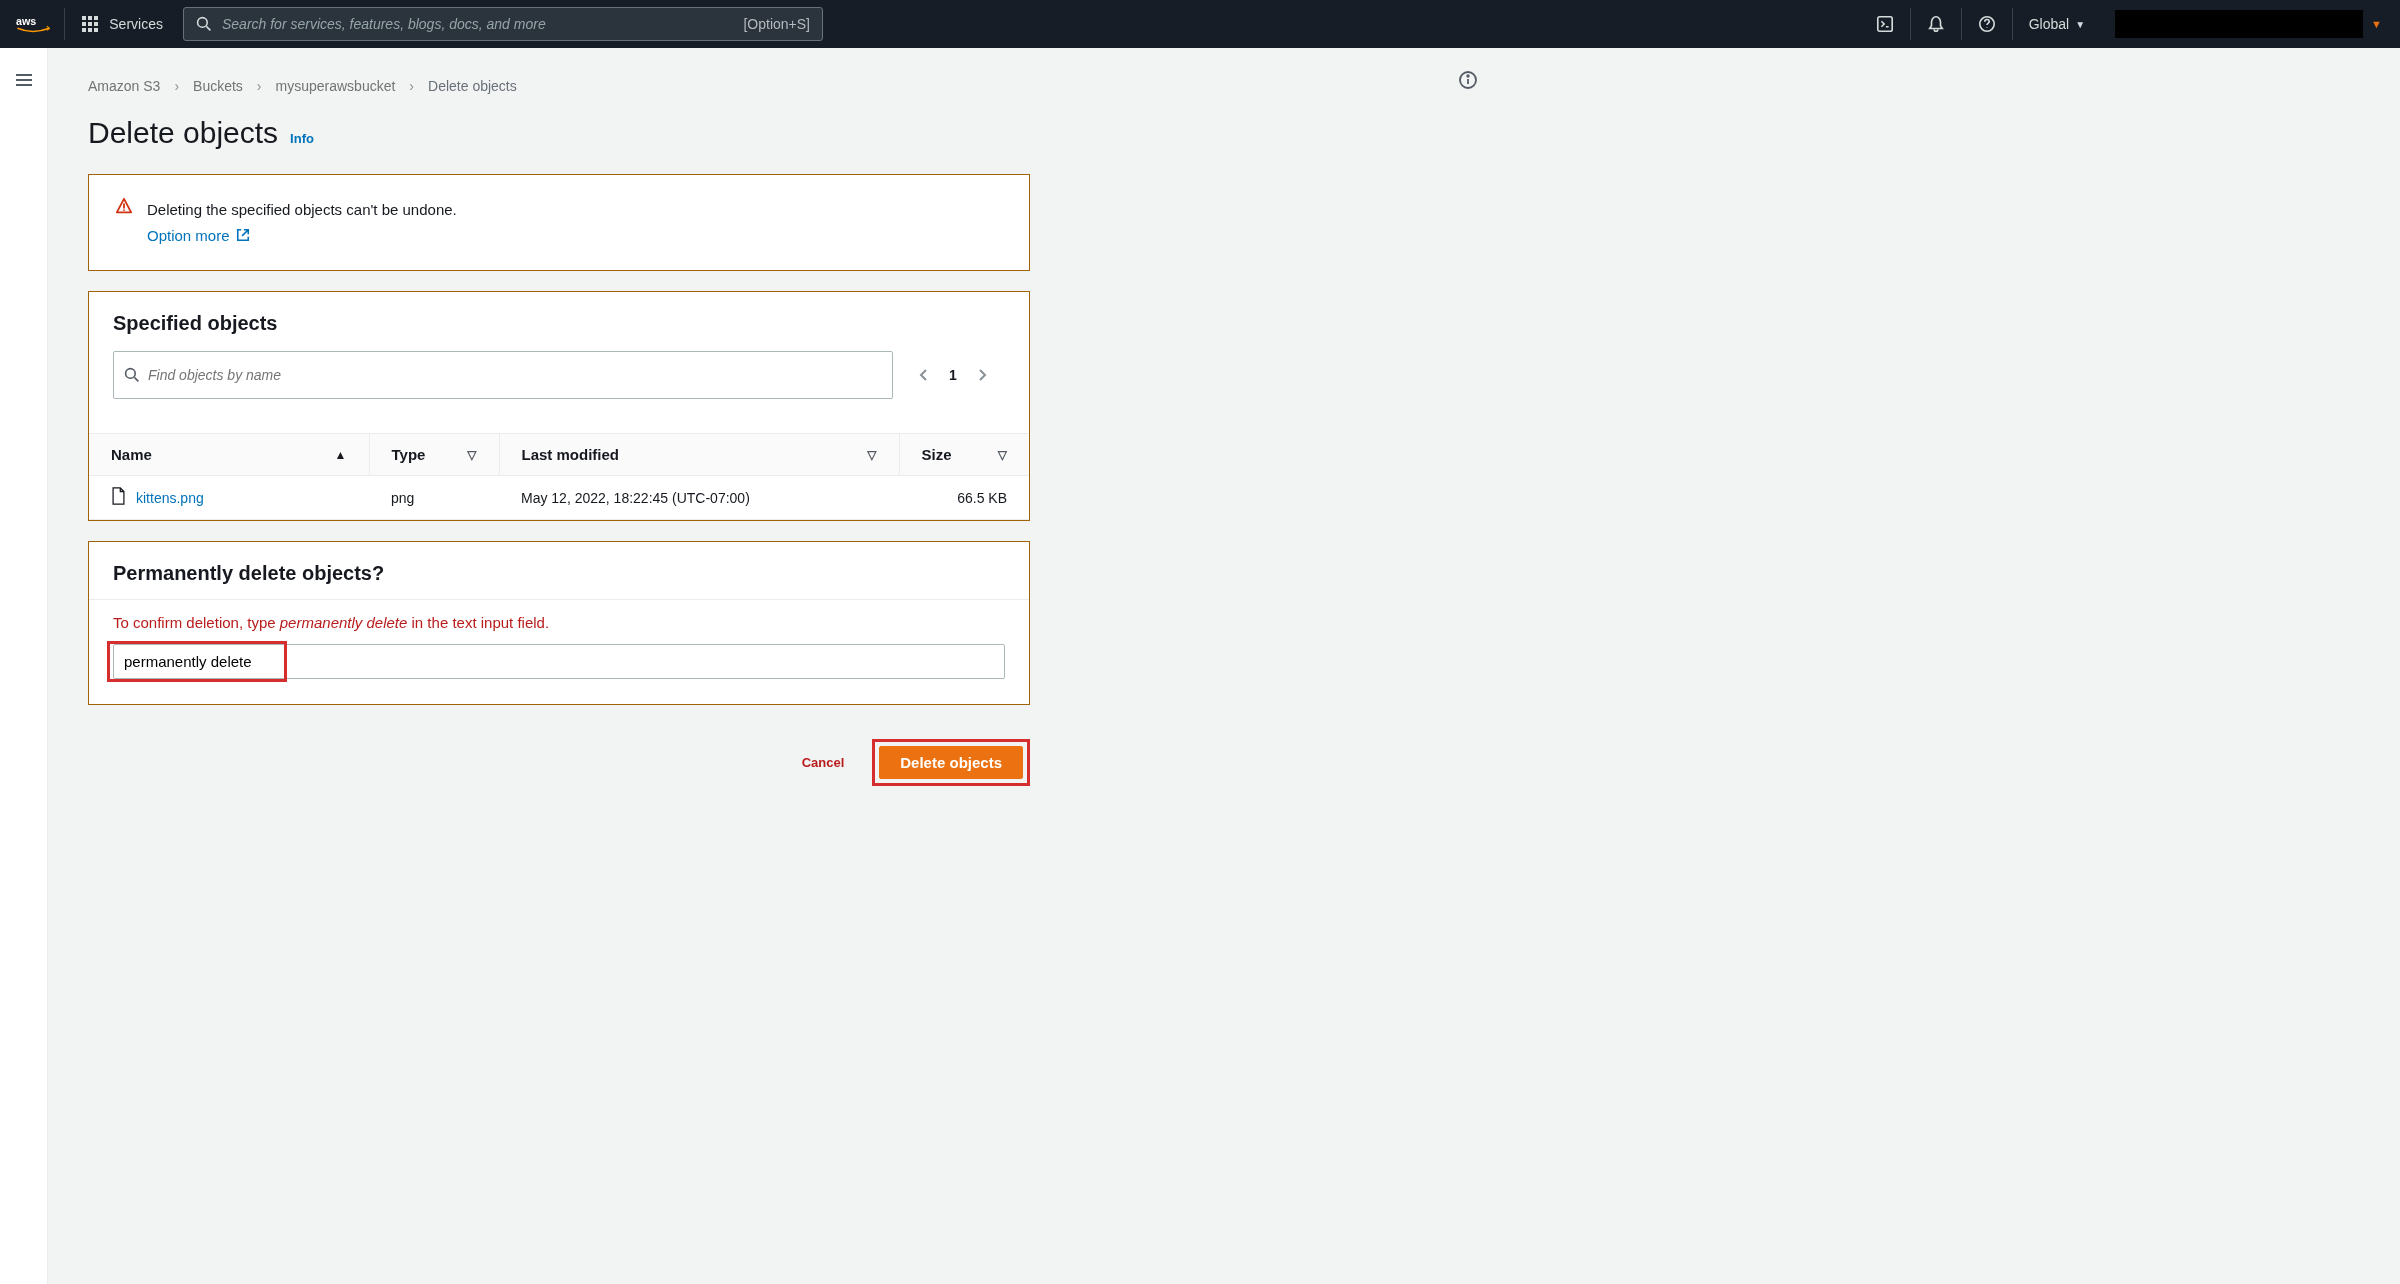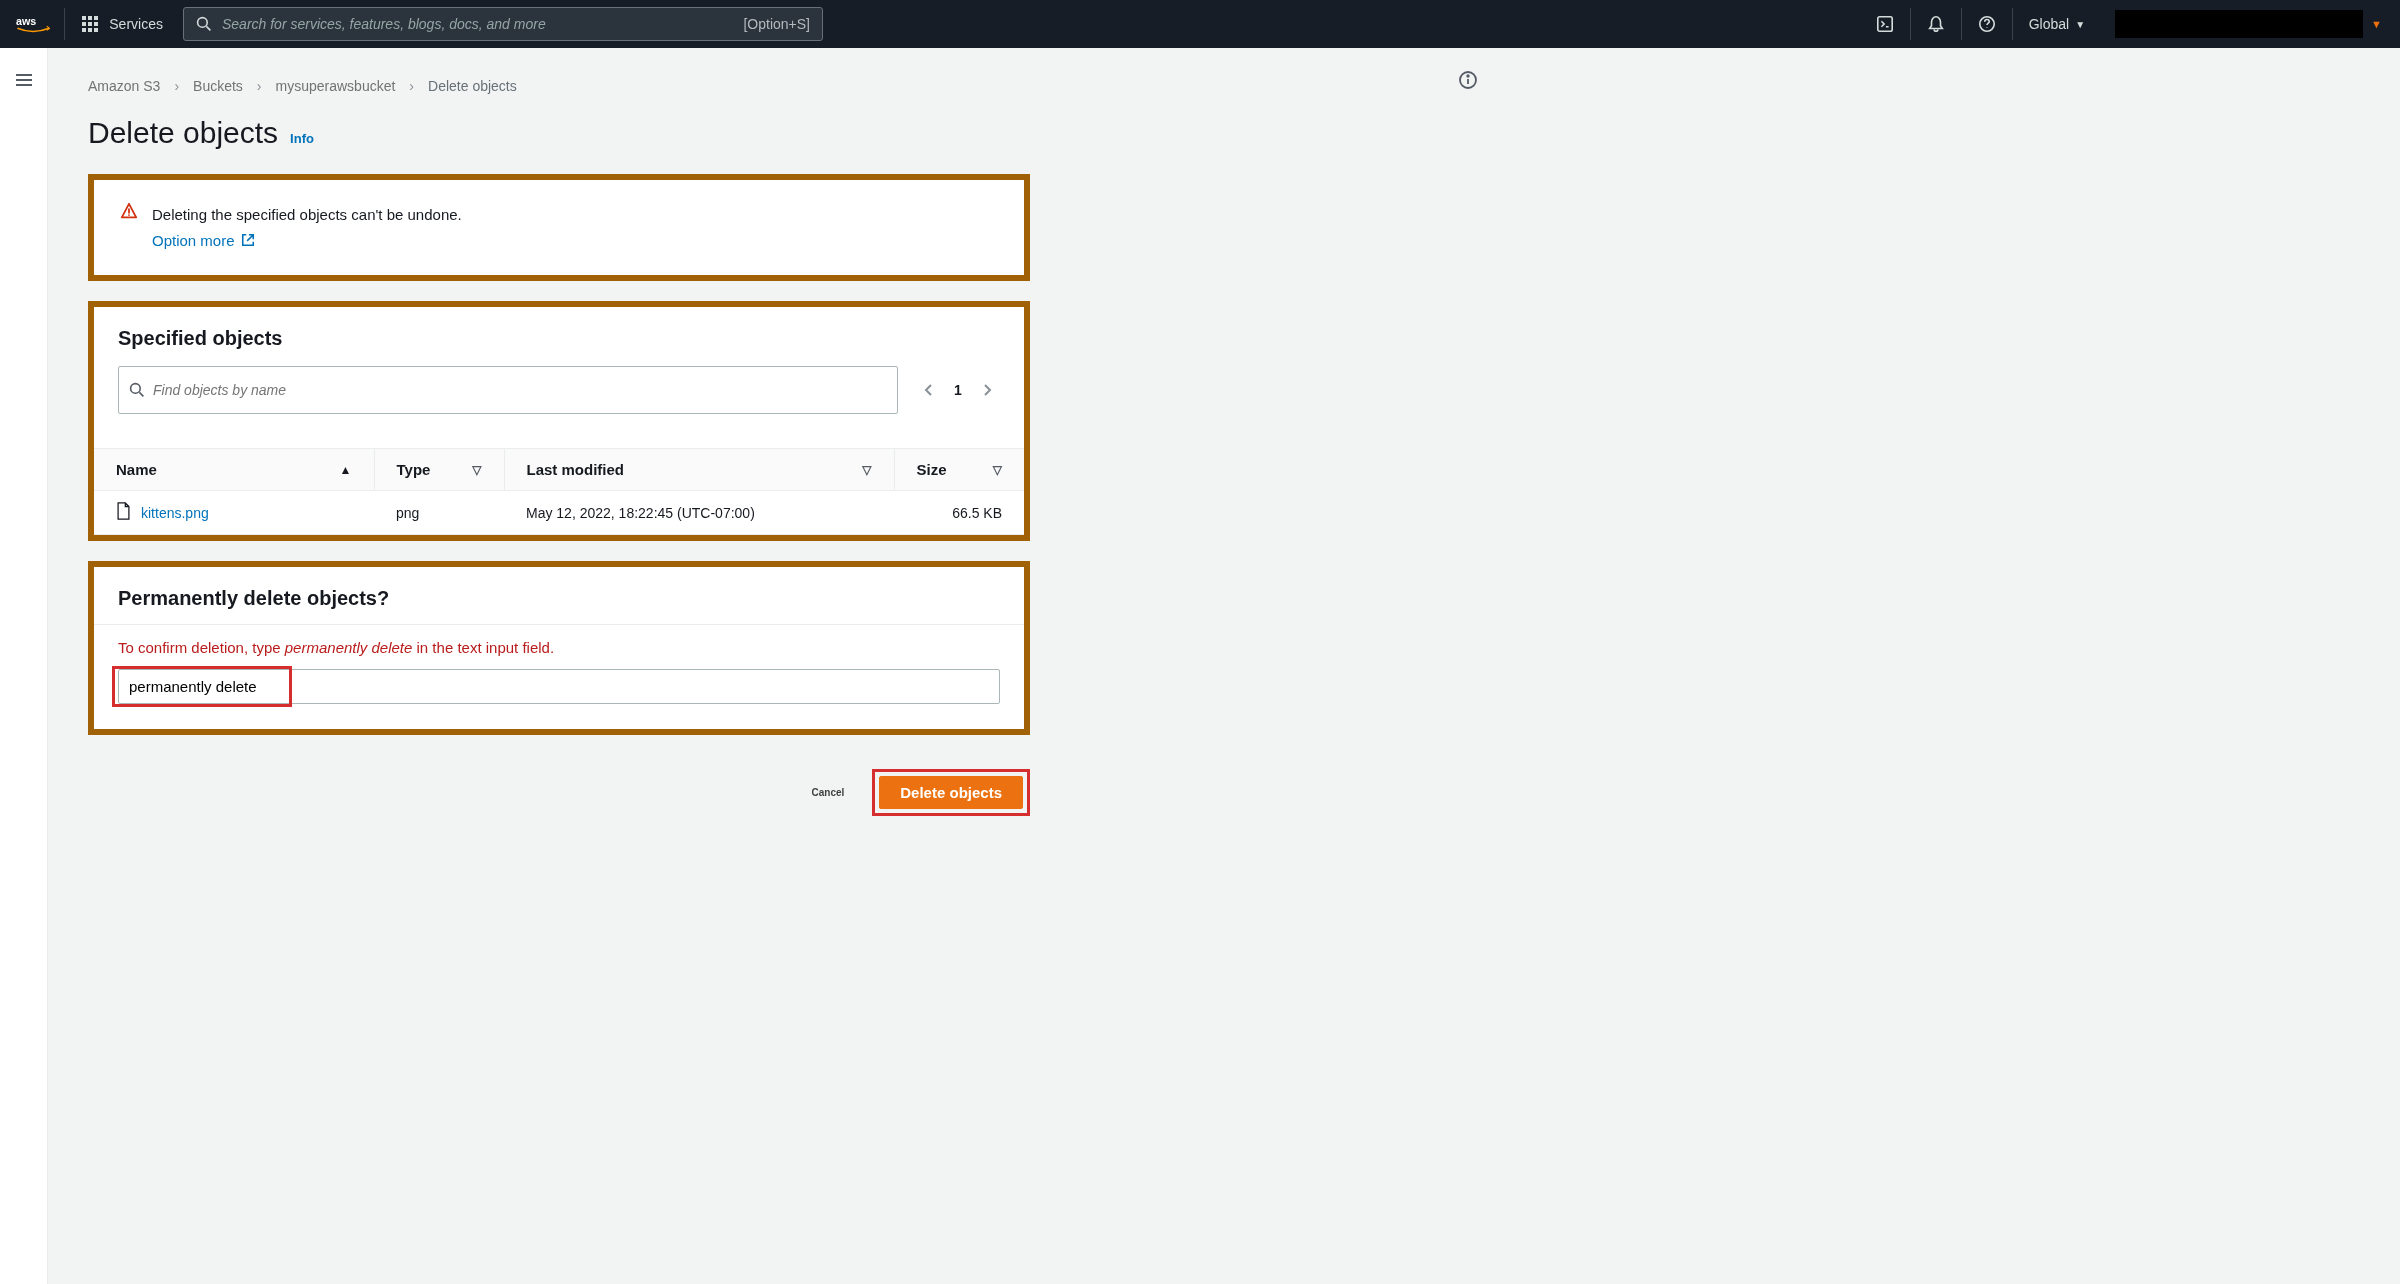--- a/index.html
+++ b/index.html
@@ -123,21 +123,21 @@
     .breadcrumb a { color: #737373; text-decoration: none; cursor: pointer; }
     .breadcrumb .chev { color: #879196; }
     .breadcrumb .current { color: #687078; }
     
     .page-title-row { display: flex; align-items: baseline; gap: 12px; margin-bottom: 24px; }
     .page-title { font-size: 30px; font-weight: 400; color: #16191f; }
     .info-link { color: #0073bb; font-size: 13px; font-weight: 600; cursor: pointer; }
     
     .panel {
       background: #fff;
-      border: 6px solid #a16207;
+      border: 1px solid #a16207;
       margin-bottom: 20px;
       width: 942px;
     }
     .warning-box {
       padding: 22px 26px;
       display: flex;
       gap: 14px;
     }
     .warning-icon { flex-shrink: 0; }
     .warning-icon svg { width: 18px; height: 18px; }
@@ -239,23 +239,23 @@
     
     .footer-btns {
       display: flex;
       justify-content: flex-end;
       gap: 14px;
       width: 942px;
       padding: 14px 0;
       align-items: center;
     }
     .btn-cancel {
-      color: #404040;
+      color: #b91c1c;
       font-weight: 700;
-      font-size: 10px;
+      font-size: 13px;
       cursor: pointer;
       padding: 8px 14px;
     }
     .hlbox-btn {
       border: 3px solid #d62e2e;
       padding: 4px;
     }
     .btn-primary {
       background: #ec7211;
       color: #fff;

